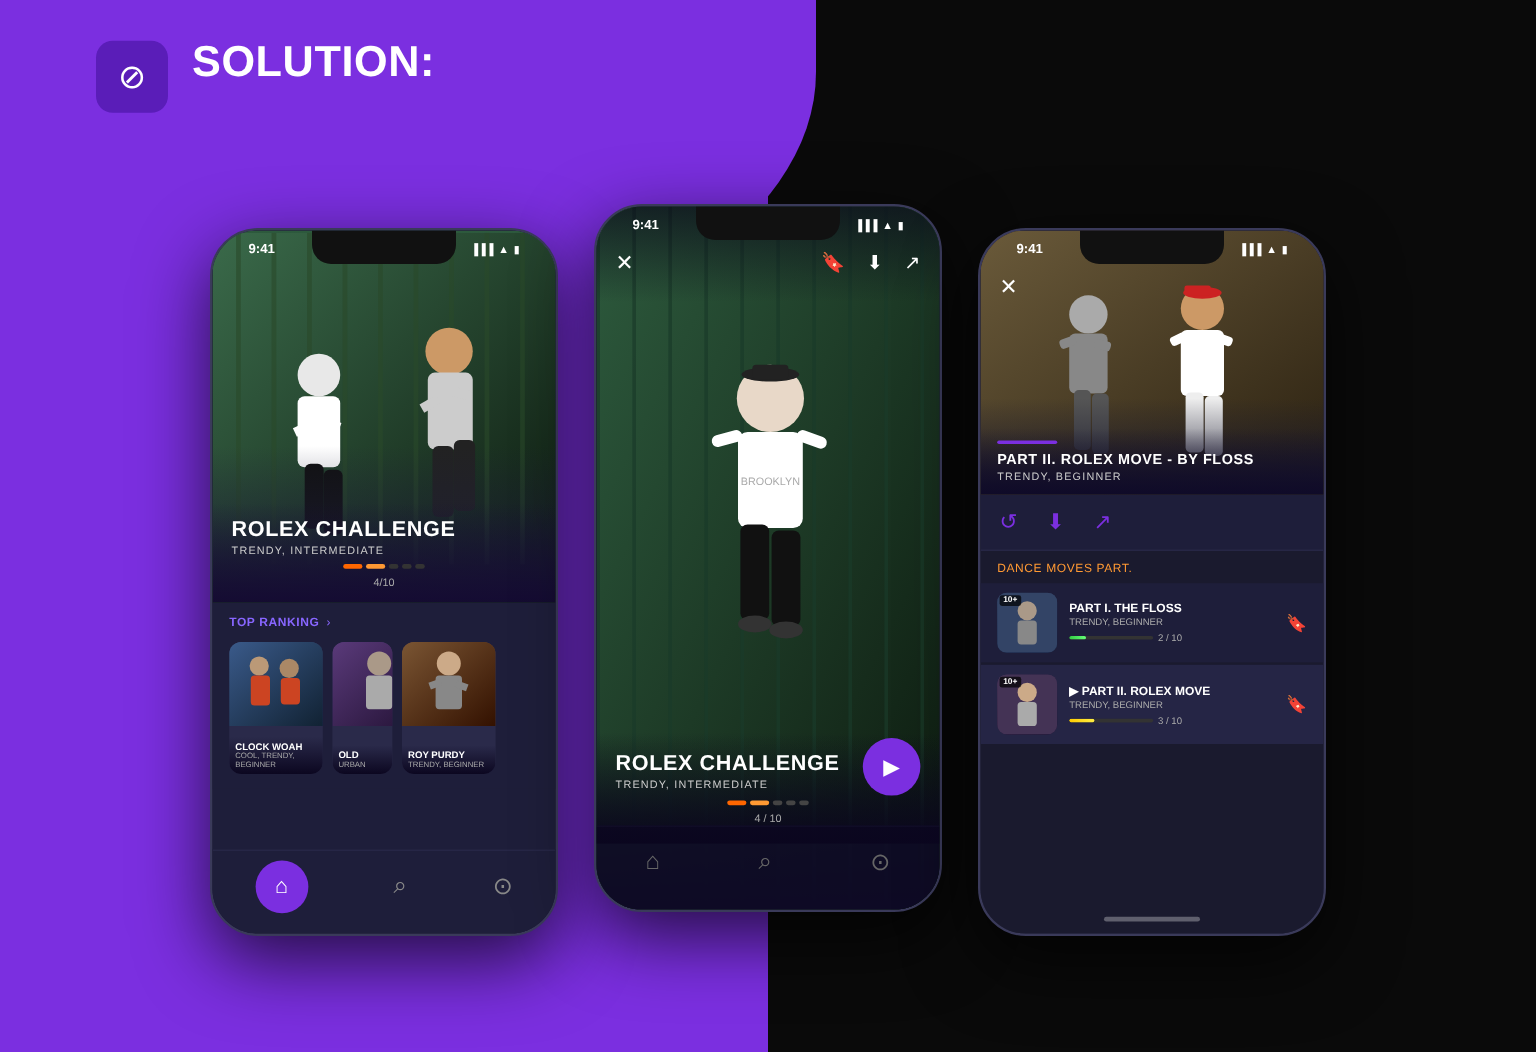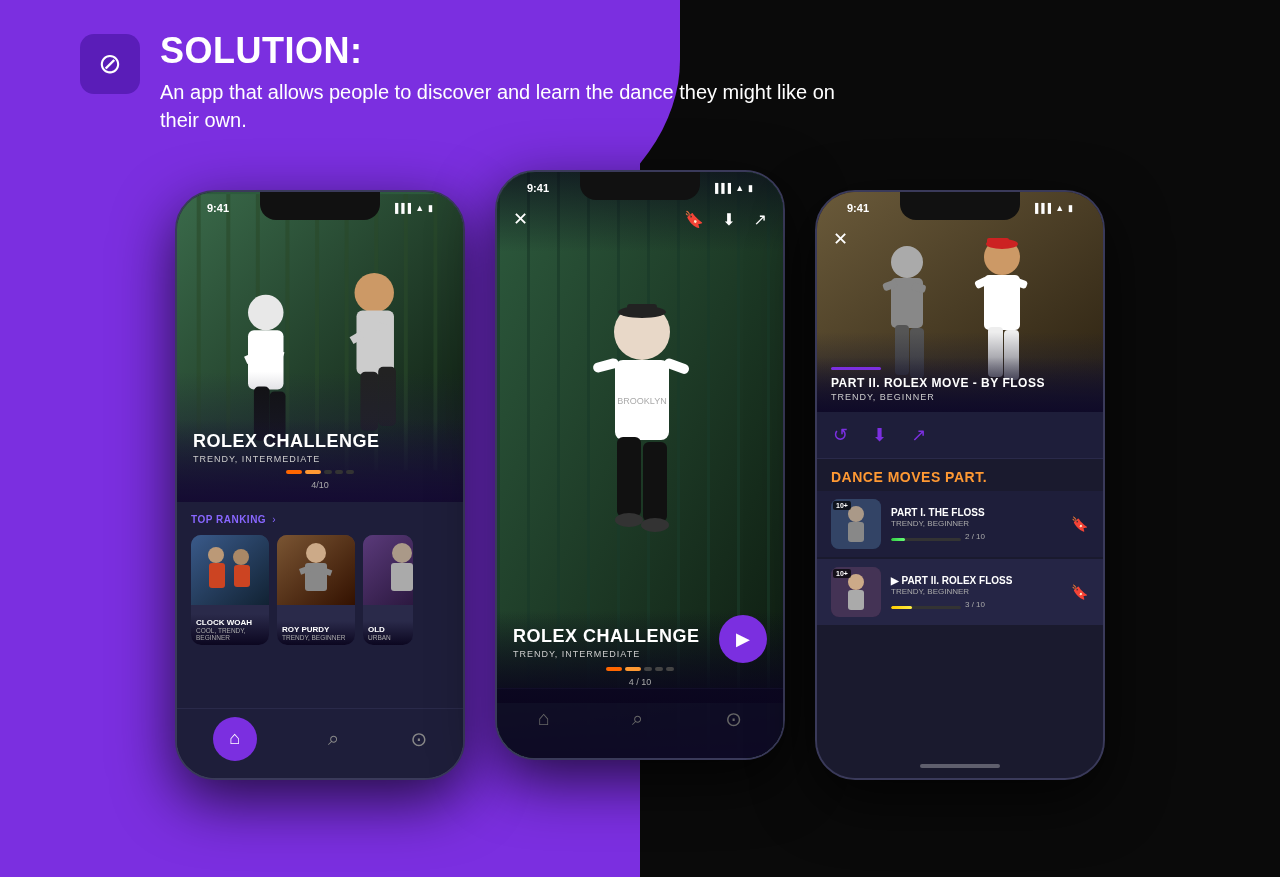--- a/index.html
+++ b/index.html
@@ -391,22 +391,22 @@
       padding: 12px 16px;
       background: #1e1e3a;
       border-bottom: 1px solid #2a2a4a;
     }
     .action-icon {
       color: #7B2FE0;
       font-size: 18px;
     }
     .section-label {
       color: #ff9933;
-      font-size: 14px;
-      font-weight: 700;
+      font-size: 10px;
+      font-weight: 400;
       letter-spacing: 0.5px;
       padding: 10px 14px 6px;
     }
     .dance-part-item {
       display: flex;
       align-items: center;
       gap: 10px;
       padding: 8px 14px;
       background: #1e1e3a;
       margin-bottom: 2px;
@@ -442,21 +442,21 @@
       font-size: 10px;
       font-weight: 700;
     }
     .part-subtitle {
       color: #aaa;
       font-size: 8px;
       margin-top: 1px;
     }
     .part-progress {
       display: flex;
-      align-items: flex-end;
+      align-items: center;
       gap: 4px;
       margin-top: 4px;
     }
     .part-progress-bar {
       height: 3px;
       width: 70px;
       background: #333;
       border-radius: 2px;
       overflow: hidden;
     }
@@ -511,21 +511,20 @@
 <div class="bg-purple"></div>
 <div class="bg-black"></div>
 <div class="bg-purple-arc"></div>
 
 <div class="header">
   <div class="logo-box">
     <span class="logo-icon">⊘</span>
   </div>
   <div class="header-text">
     <h1>SOLUTION:</h1>
-    <p>An app that allows people to discover and learn the dance they might like on their own.</p>
   </div>
 </div>
 
 <div class="phones-container">
 
   <div class="phone">
     <div class="phone1-content">
 
       <div class="status-bar">
         <span class="status-time">9:41</span>
@@ -620,20 +619,40 @@
                 <ellipse cx="50" cy="22" rx="8" ry="8" fill="#aa8866"></ellipse>
                 <rect x="43" y="30" width="16" height="22" fill="#cc4422" rx="3"></rect>
               </svg>
             </div>
             <div class="rank-card-overlay">
               <div class="rank-card-title">CLOCK WOAH</div>
               <div class="rank-card-sub">COOL, TRENDY, BEGINNER</div>
             </div>
           </div>
 
+          <div class="rank-card" style="width:50px;overflow:hidden;">
+            <div class="card-img-3">
+              <svg width="78" height="70" viewBox="0 0 78 70">
+                <rect width="78" height="70" fill="url(#cg3)"></rect>
+                <defs>
+                    <linearGradient id="cg3" x1="0%" y1="0%" x2="100%" y2="100%">
+                      <stop offset="0%" style="stop-color:#5a3a7a"></stop>
+                      <stop offset="100%" style="stop-color:#221133"></stop>
+                    </linearGradient>
+                  </defs>
+                <ellipse cx="39" cy="18" rx="10" ry="10" fill="#aa9988"></ellipse>
+                <rect x="28" y="28" width="22" height="28" fill="#aaaaaa" rx="3"></rect>
+              </svg>
+            </div>
+            <div class="rank-card-overlay">
+              <div class="rank-card-title">OLD</div>
+              <div class="rank-card-sub">URBAN</div>
+            </div>
+          </div>
+
           <div class="rank-card">
             <div class="card-img-2">
               <svg width="78" height="70" viewBox="0 0 78 70">
                 <rect width="78" height="70" fill="url(#cg2)"></rect>
                 <defs>
                     <linearGradient id="cg2" x1="0%" y1="0%" x2="100%" y2="100%">
                       <stop offset="0%" style="stop-color:#7a5533"></stop>
                       <stop offset="100%" style="stop-color:#331100"></stop>
                     </linearGradient>
                   </defs>
@@ -641,40 +660,20 @@
                 <rect x="28" y="28" width="22" height="28" fill="#888888" rx="3"></rect>
                 <rect x="22" y="34" width="10" height="6" fill="#888888" transform="rotate(-20,22,34)"></rect>
                 <rect x="46" y="32" width="10" height="6" fill="#888888" transform="rotate(20,46,32)"></rect>
               </svg>
             </div>
             <div class="rank-card-overlay">
               <div class="rank-card-title">ROY PURDY</div>
               <div class="rank-card-sub">TRENDY, BEGINNER</div>
             </div>
           </div>
-
-          <div class="rank-card" style="width:50px;overflow:hidden;">
-            <div class="card-img-3">
-              <svg width="78" height="70" viewBox="0 0 78 70">
-                <rect width="78" height="70" fill="url(#cg3)"></rect>
-                <defs>
-                    <linearGradient id="cg3" x1="0%" y1="0%" x2="100%" y2="100%">
-                      <stop offset="0%" style="stop-color:#5a3a7a"></stop>
-                      <stop offset="100%" style="stop-color:#221133"></stop>
-                    </linearGradient>
-                  </defs>
-                <ellipse cx="39" cy="18" rx="10" ry="10" fill="#aa9988"></ellipse>
-                <rect x="28" y="28" width="22" height="28" fill="#aaaaaa" rx="3"></rect>
-              </svg>
-            </div>
-            <div class="rank-card-overlay">
-              <div class="rank-card-title">OLD</div>
-              <div class="rank-card-sub">URBAN</div>
-            </div>
-          </div>
         </div>
       </div>
 
       <div class="bottom-nav">
         <div class="nav-item">
           <div class="nav-home-btn">
             <span>⌂</span>
           </div>
         </div>
         <div class="nav-item">
@@ -883,21 +882,21 @@
       <div class="dance-part-item active">
         <div class="part-thumb phone3-thumb-2">
           <svg width="50" height="50" viewBox="0 0 50 50">
             <rect width="50" height="50" fill="#443355"></rect>
             <ellipse cx="25" cy="15" rx="8" ry="8" fill="#ccaa88"></ellipse>
             <rect x="17" y="23" width="16" height="20" fill="#aaaaaa" rx="3"></rect>
           </svg>
           <div class="part-thumb-label">10+</div>
         </div>
         <div class="part-info">
-          <div class="part-title">▶ PART II. ROLEX FLOSS</div>
+          <div class="part-title">▶ PART II. ROLEX MOVE</div>
           <div class="part-subtitle">TRENDY, BEGINNER</div>
           <div class="part-progress">
             <div class="part-progress-bar">
               <div style="width:30%;height:100%;background:linear-gradient(90deg,#ffcc00,#ffee44);border-radius:2px;"></div>
             </div>
             <span style="color:#aaa;font-size:8px;">3 / 10</span>
           </div>
         </div>
         <span class="bookmark-icon">🔖</span>
       </div>

